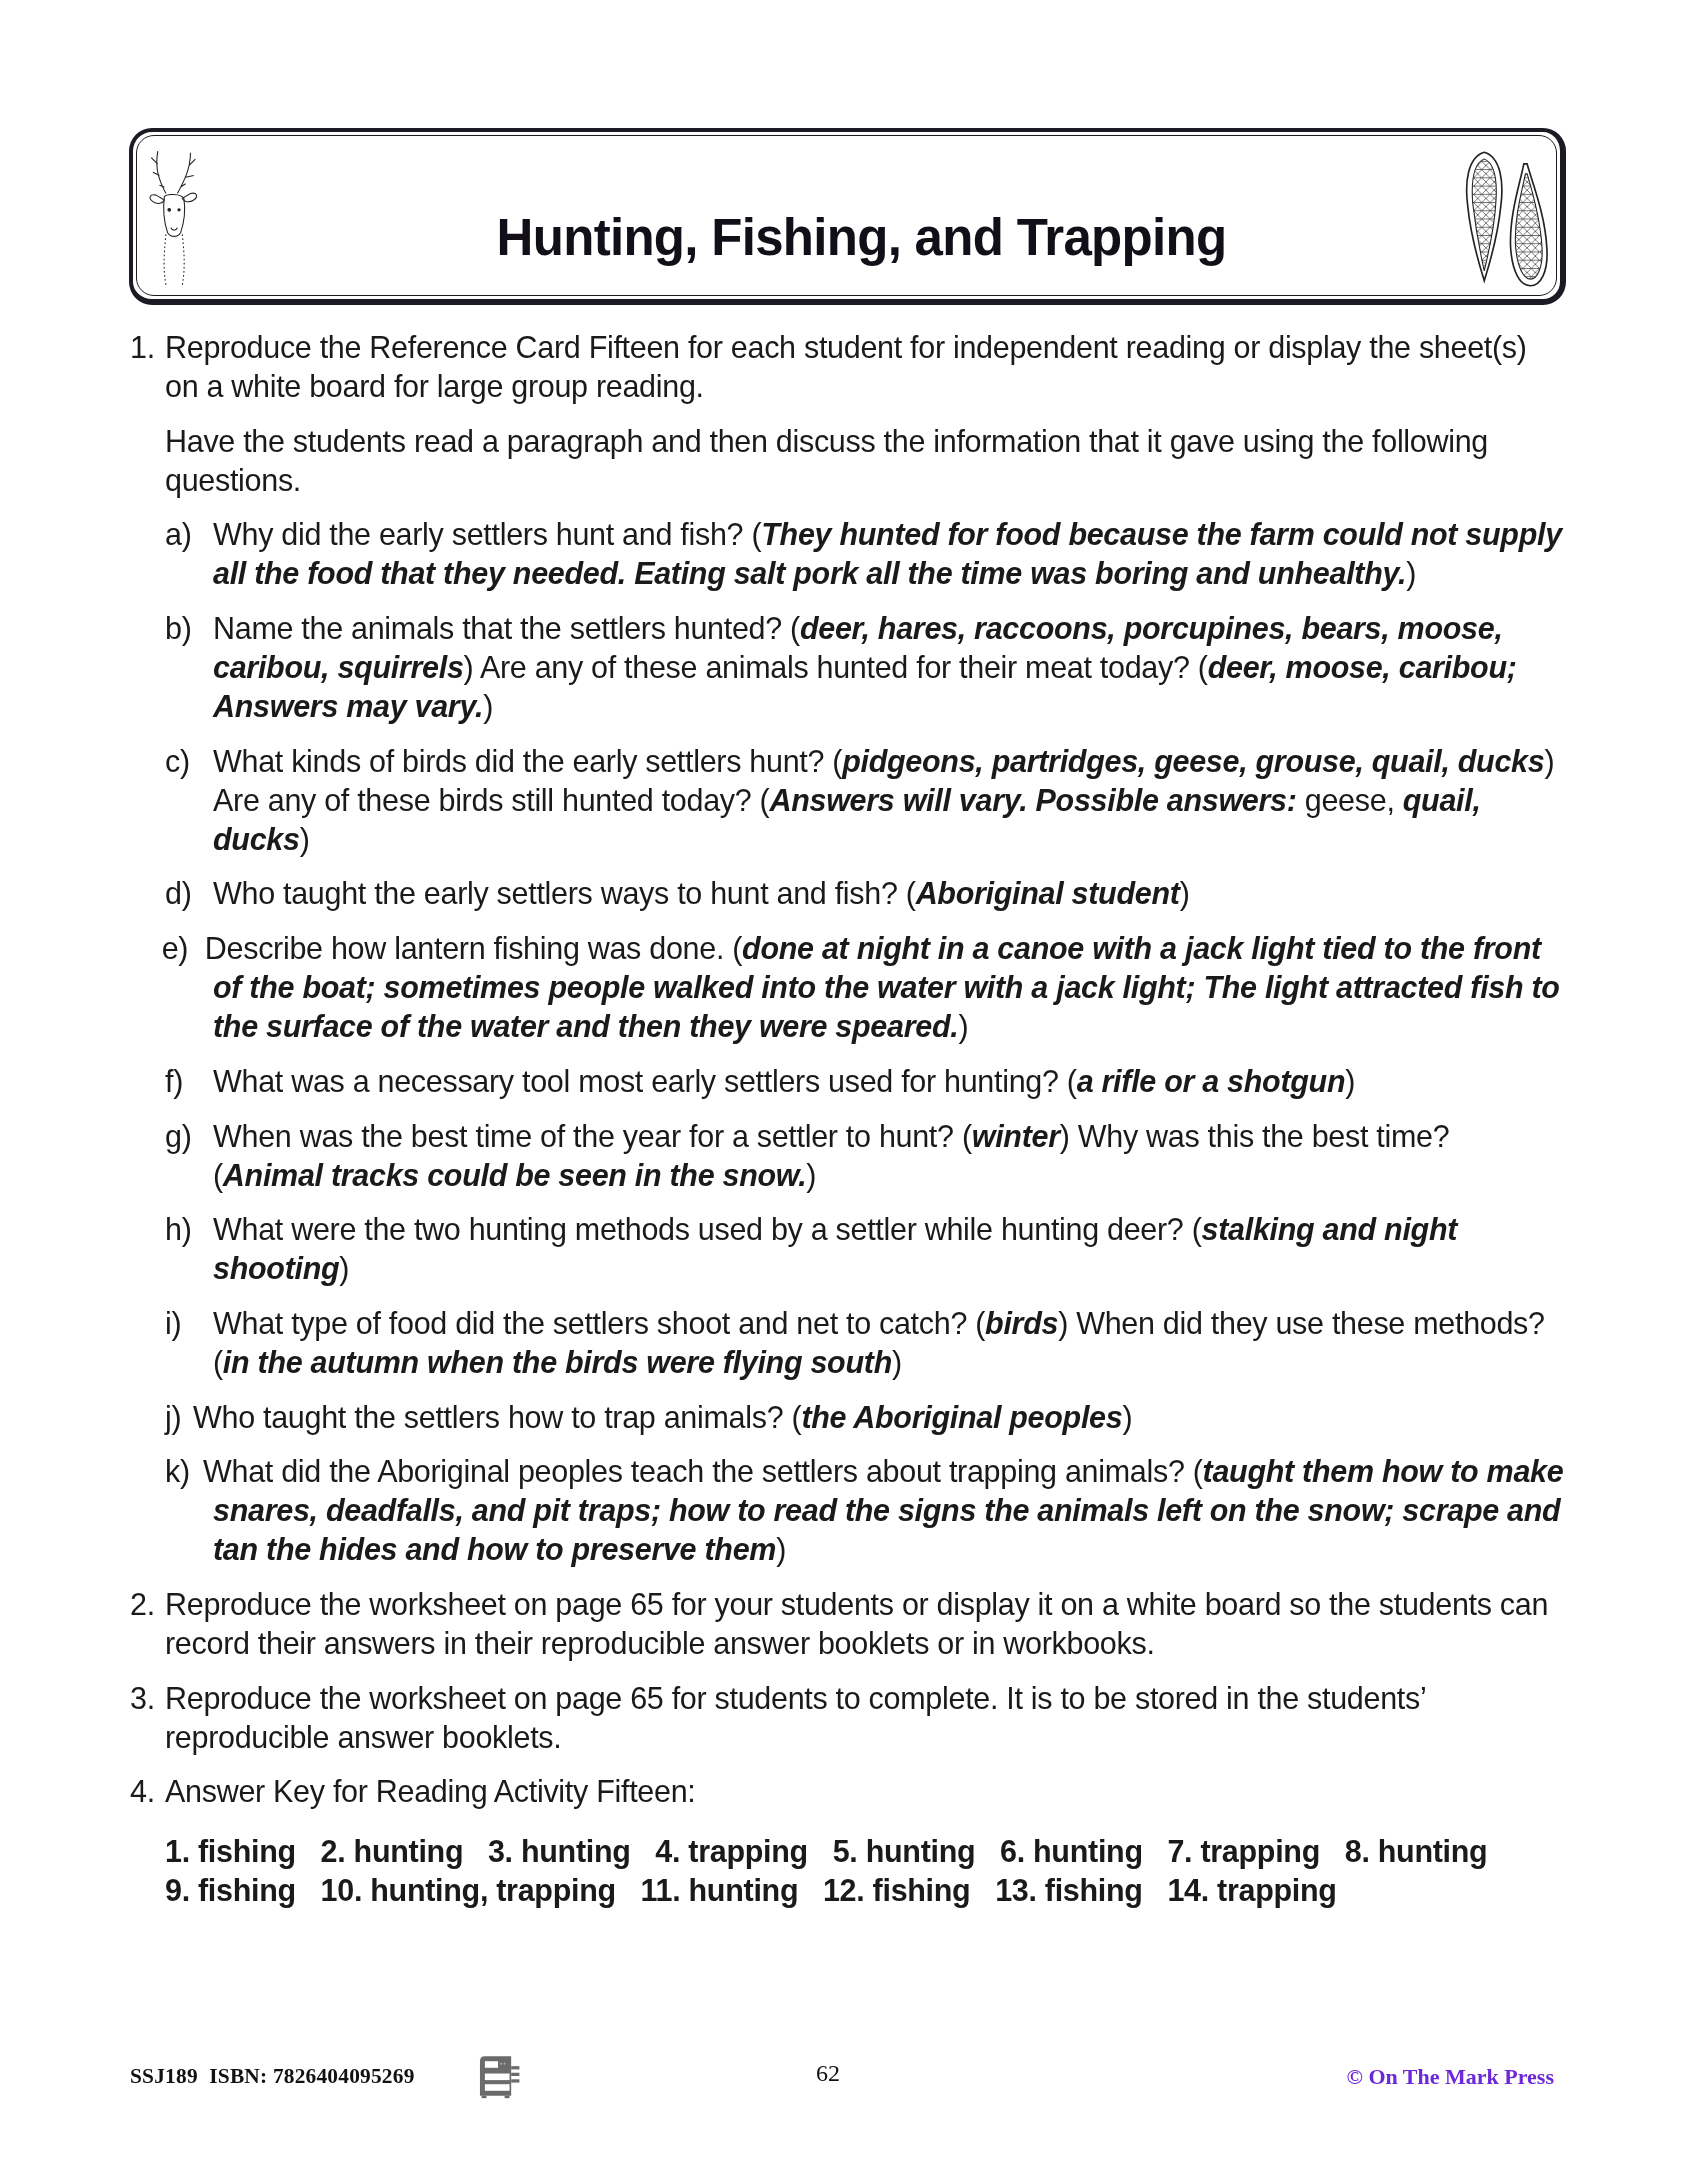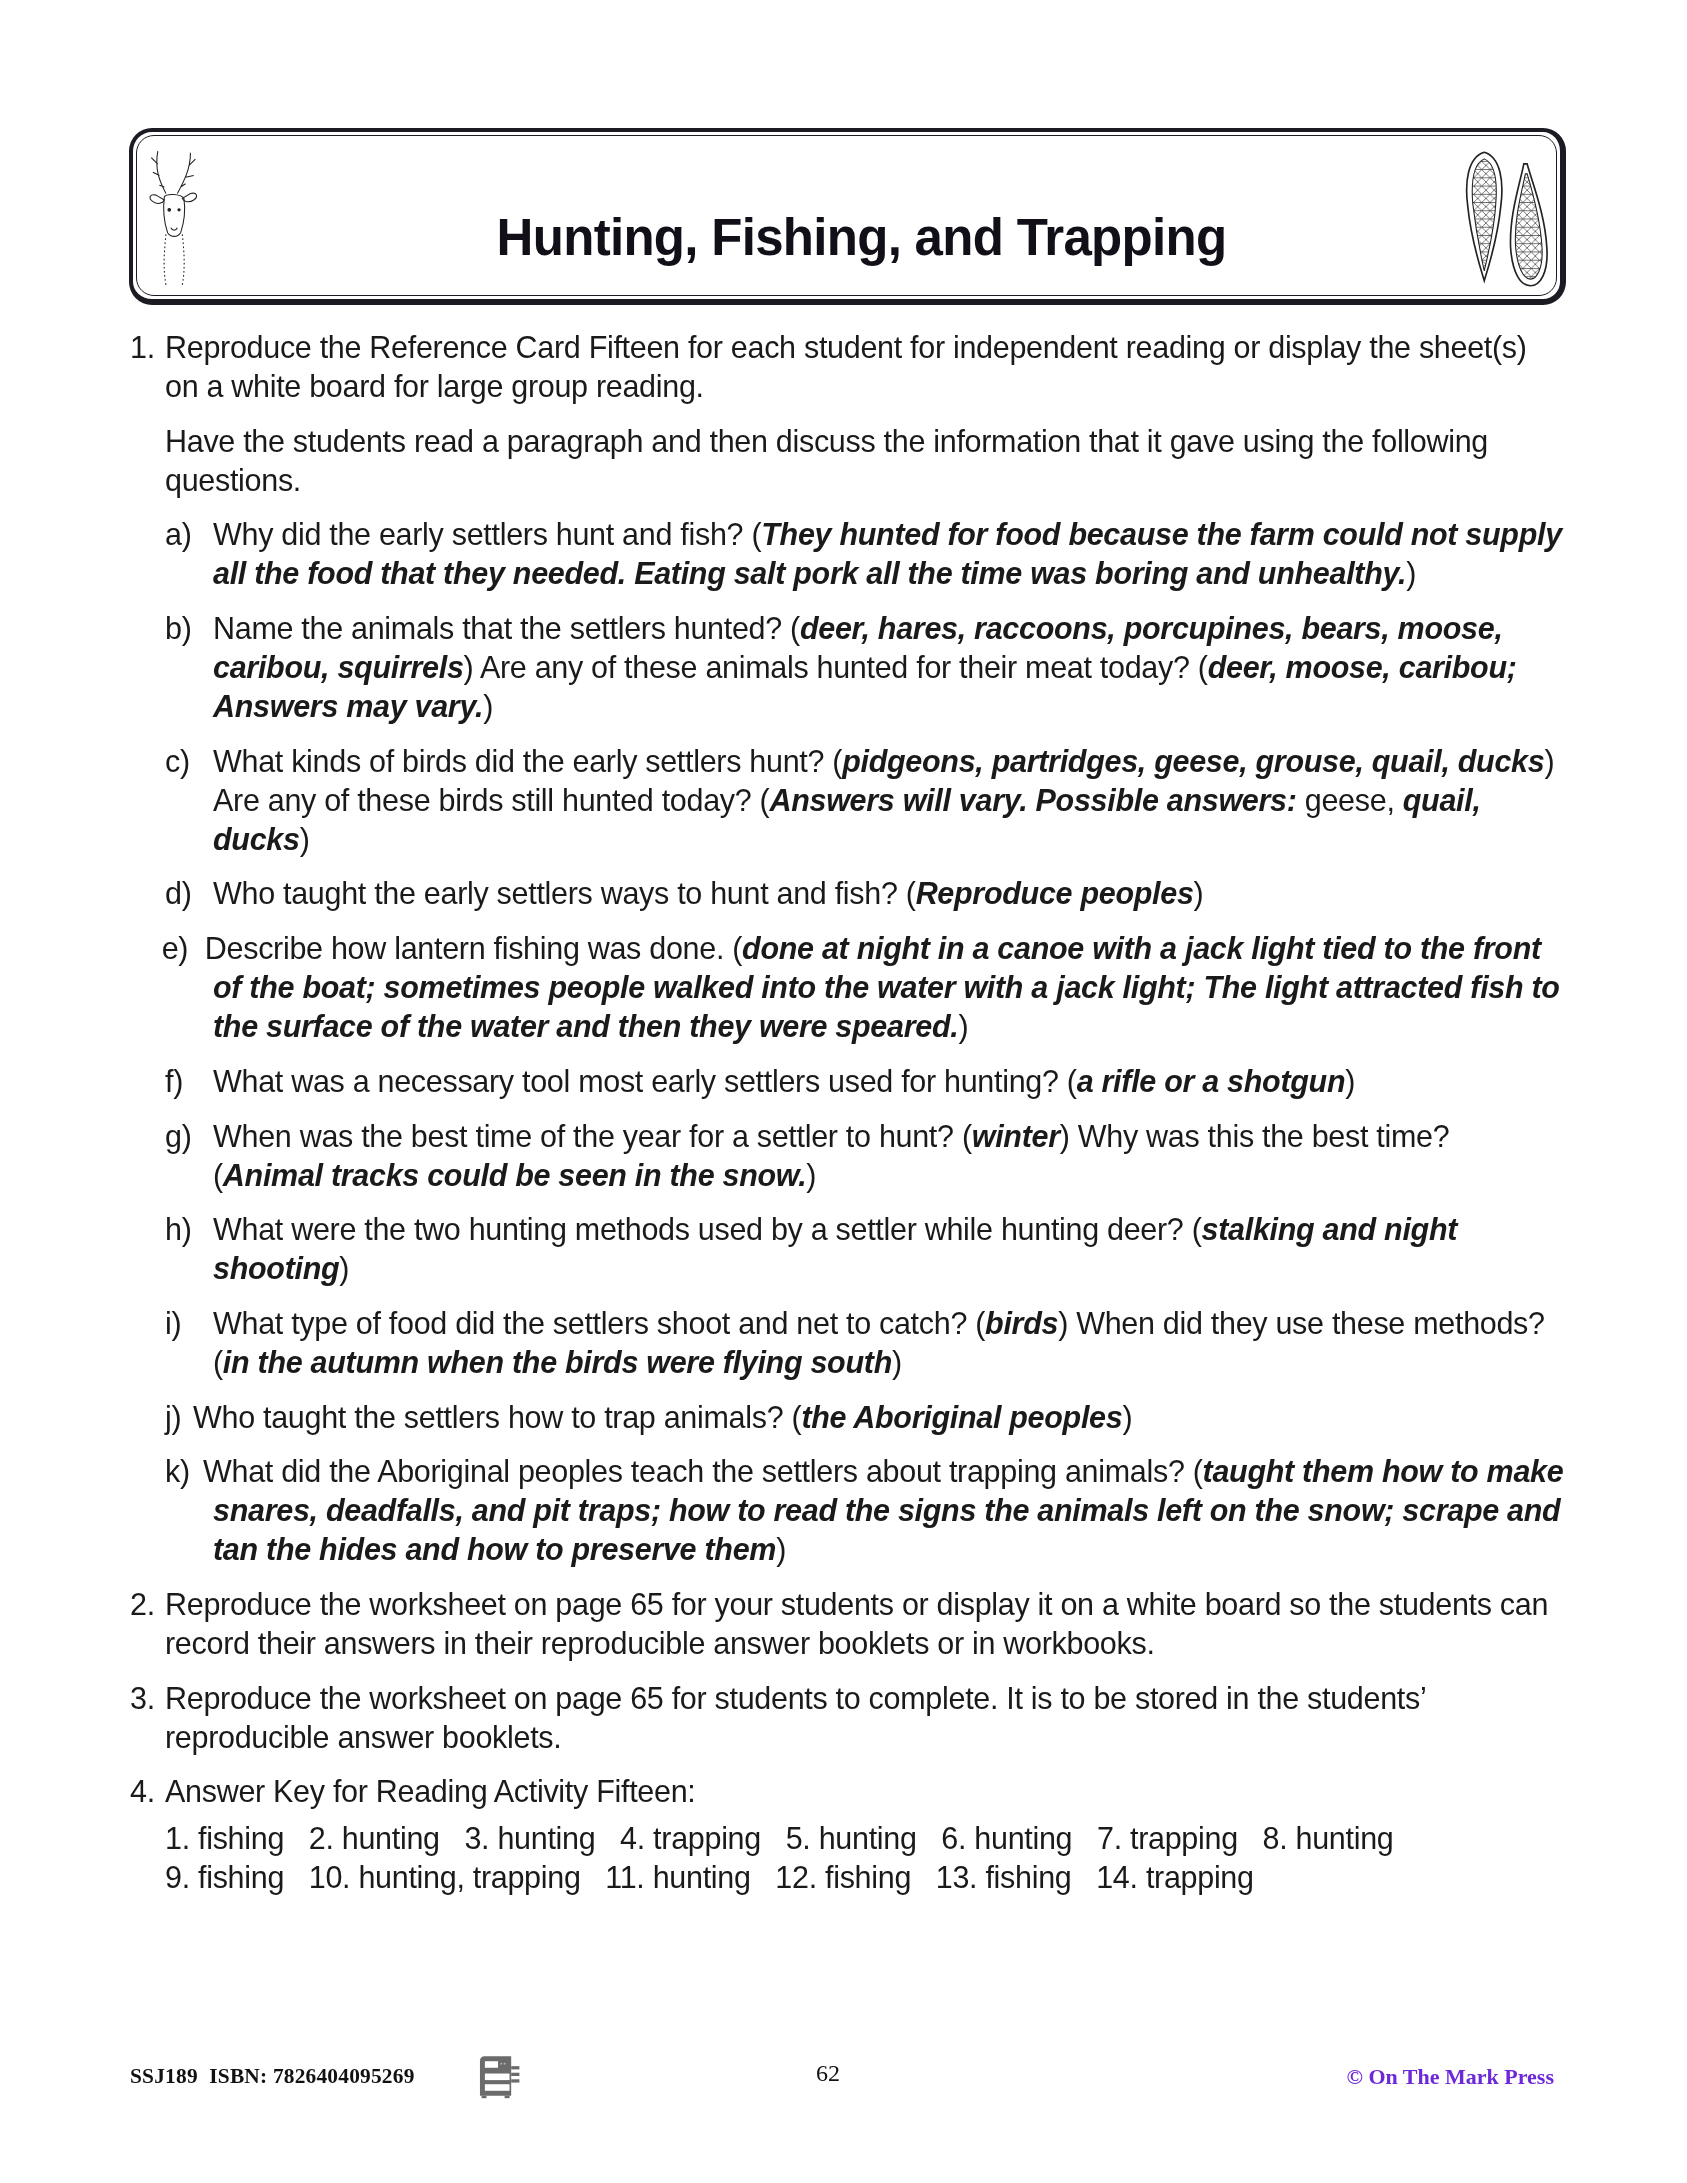--- a/index.html
+++ b/index.html
@@ -38,21 +38,21 @@
     position: absolute; left: 130px; top: 328px; width: 1434px;
     font-size: 30.5px; line-height: 39px; letter-spacing: -0.3px; color: #1a1a1a;
   }
   .num-item { position: relative; padding-left: 35px; margin-bottom: 15.7px; }
   .num-item .num { position: absolute; left: 0; top: 0; }
   .para { margin: 15.7px 0 15.7px 35px; }
   .sub-list { margin: 0 0 0 35px; }
   .sub-item { position: relative; padding-left: 48px; margin-bottom: 15.7px; }
   .sub-item .letter { position: absolute; left: 0; top: 0; }
   i, .it { font-style: italic; font-weight: bold; }
-  .answer-key { margin: 8px 0 0 35px; }
+  .answer-key { margin: 21px 0 0 35px; font-weight: bold; }
   .answer-row { white-space: nowrap; }
   .answer-row span { margin-right: 16.5px; }
   
   .footer-left {
     position: absolute; left: 130px; top: 2064px;
     font-family: "Liberation Serif", serif; font-weight: bold; font-size: 21.4px; color: #111;
     letter-spacing: 0.2px;
   }
   .footer-left .gap { display: inline-block; width: 11.5px; }
   .copier {
@@ -120,21 +120,21 @@
       <span>Name the animals that the settlers hunted? (</span><i>deer, hares, raccoons, porcupines, bears, moose, caribou, squirrels</i><span>) Are any of these animals hunted for their meat today? (</span><i>deer, moose, caribou; Answers may vary.</i><span>)</span>
     </div>
 
     <div class="sub-item">
       <span class="letter">c)</span>
       <span>What kinds of birds did the early settlers hunt? (</span><i>pidgeons, partridges, geese, grouse, quail, ducks</i><span>) Are any of these birds still hunted today? (</span><i>Answers will vary. Possible answers:</i><span> geese, </span><i>quail, ducks</i><span>)</span>
     </div>
 
     <div class="sub-item">
       <span class="letter">d)</span>
-      <span>Who taught the early settlers ways to hunt and fish? (</span><i>Reproduce peoples</i><span>)</span>
+      <span>Who taught the early settlers ways to hunt and fish? (</span><i>Aboriginal student</i><span>)</span>
     </div>
 
     <div class="sub-item">
       <span class="letter" style="left:-3.3px">e)</span>
       <span style="margin-left:-8.2px">Describe how lantern fishing was done. (</span><i>done at night in a canoe with a jack light tied to the front of the boat; sometimes people walked into the water with a jack light; The light attracted fish to the surface of the water and then they were speared.</i><span>)</span>
     </div>
 
     <div class="sub-item">
       <span class="letter">f)</span>
       <span>What was a necessary tool most early settlers used for hunting? (</span><i>a rifle or a shotgun</i><span>)</span>

